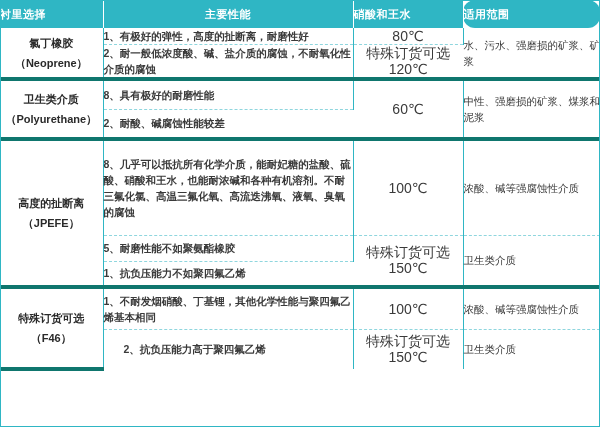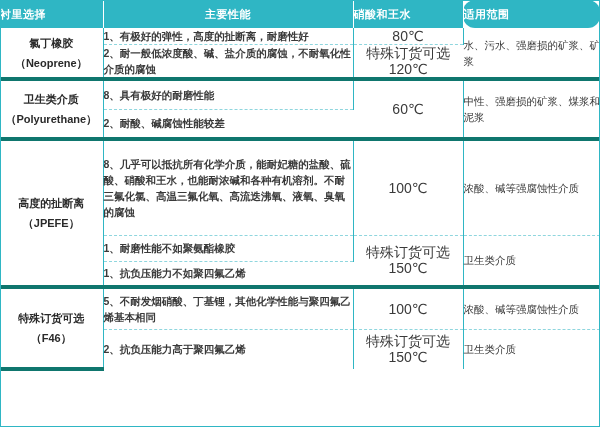--- a/index.html
+++ b/index.html
@@ -119,38 +119,38 @@
       </tr>
 
       <tr>
         <td class="c-name nowrapline" rowspan="3">高度的扯断离
 （JPEFE）</td>
         <td class="c-prop dash-bottom" style="height:96px;">8、几乎可以抵抗所有化学介质，能耐妃糖的盐酸、硫酸、硝酸和王水，也能耐浓碱和各种有机溶剂。不耐三氟化氯、高温三氟化氧、高流迭沸氧、液氧、臭氧的腐蚀</td>
         <td class="c-temp dash-bottom">100℃</td>
         <td class="c-range dash-bottom">浓酸、碱等强腐蚀性介质</td>
       </tr>
       <tr>
-        <td class="c-prop dash-bottom" style="height:26px;">1、耐磨性能不如聚氨酯橡胶</td>
+        <td class="c-prop dash-bottom" style="height:26px;">5、耐磨性能不如聚氨酯橡胶</td>
         <td class="c-temp nowrapline" rowspan="2">特殊订货可选
 150℃</td>
         <td class="c-range" rowspan="2">卫生类介质</td>
       </tr>
       <tr>
         <td class="c-prop" style="height:26px;">1、抗负压能力不如聚四氟乙烯</td>
       </tr>
 
       <tr>
         <td class="c-name nowrapline" rowspan="2">特殊订货可选
 （F46）</td>
-        <td class="c-prop dash-bottom" style="height:42px;">5、不耐发烟硝酸、丁基锂，其他化学性能与聚四氟乙烯基本相同</td>
+        <td class="c-prop dash-bottom" style="height:42px;">1、不耐发烟硝酸、丁基锂，其他化学性能与聚四氟乙烯基本相同</td>
         <td class="c-temp dash-bottom">100℃</td>
         <td class="c-range dash-bottom">浓酸、碱等强腐蚀性介质</td>
       </tr>
       <tr>
-        <td class="c-prop" style="height:40px;">2、抗负压能力高于聚四氟乙烯</td>
+        <td class="c-prop" style="height:40px;padding-left:20px;">2、抗负压能力高于聚四氟乙烯</td>
         <td class="c-temp nowrapline">特殊订货可选
 150℃</td>
         <td class="c-range">卫生类介质</td>
       </tr>
 
     </tbody>
   </table>
   <div class="outer-border"></div>
 </div>
 

